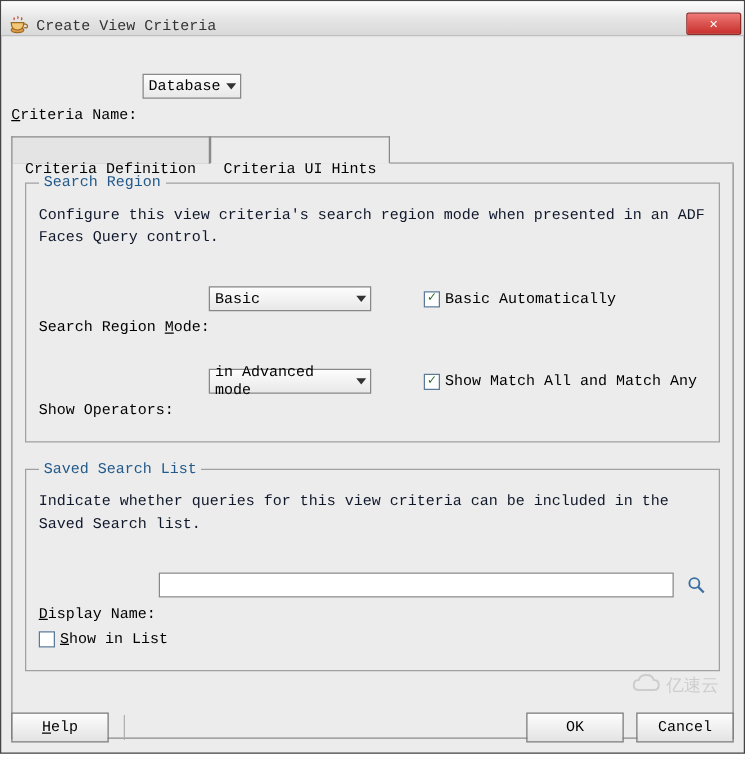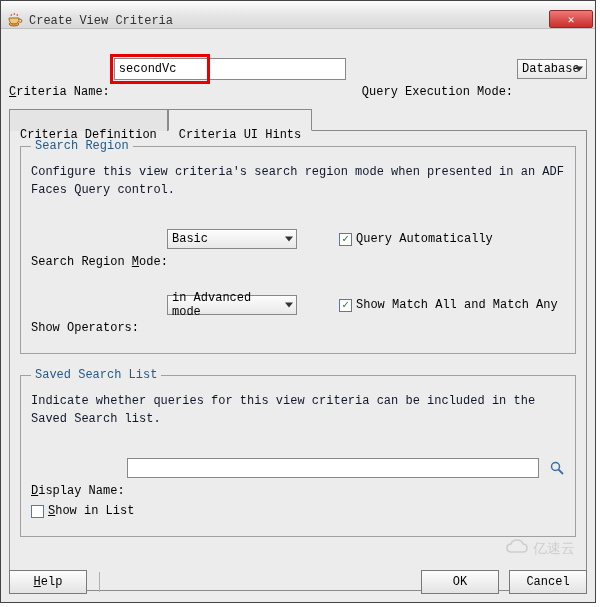--- a/index.html
+++ b/index.html
@@ -203,25 +203,20 @@
     <span class="title">Create View Criteria</span>
     <div class="close-btn">
       <span class="close-x">✕</span>
     </div>
   </div>
 
   <div class="content">
 
     <div class="row-top">
       <span class="lbl"><span class="u">C</span><span>riteria Name:</span></span>
-      <span class="crit-name-wrap">
-        <input class="crit-name-input" value="secondVc" style="">
-        <span class="red-box"></span>
-      </span>
-      <span class="lbl exec-mode-lbl">Query Execution Mode:</span>
       <span class="select" style="min-width:64px;">
         <span>Database</span>
         <span class="caret"></span>
       </span>
     </div>
 
     <div class="tabs">
       <div class="tab">Criteria Definition</div>
       <div class="tab active">Criteria UI Hints</div>
     </div>
@@ -234,21 +229,21 @@
 
         <div class="form-row">
           <span class="col-left lbl"><span>Search Region </span><span class="u">M</span><span>ode:</span></span>
           <span class="select col-mid">
             <span>Basic</span>
             <span class="caret"></span>
           </span>
           <span style="width:30px;"></span>
           <span class="cblabel">
             <span class="checkbox checked"></span>
-            <span>Query Automatically</span>
+            <span>Basic Automatically</span>
           </span>
         </div>
 
         <div class="form-row">
           <span class="col-left lbl">Show Operators:</span>
           <span class="select col-mid">
             <span>in Advanced mode</span>
             <span class="caret"></span>
           </span>
           <span style="width:30px;"></span>

